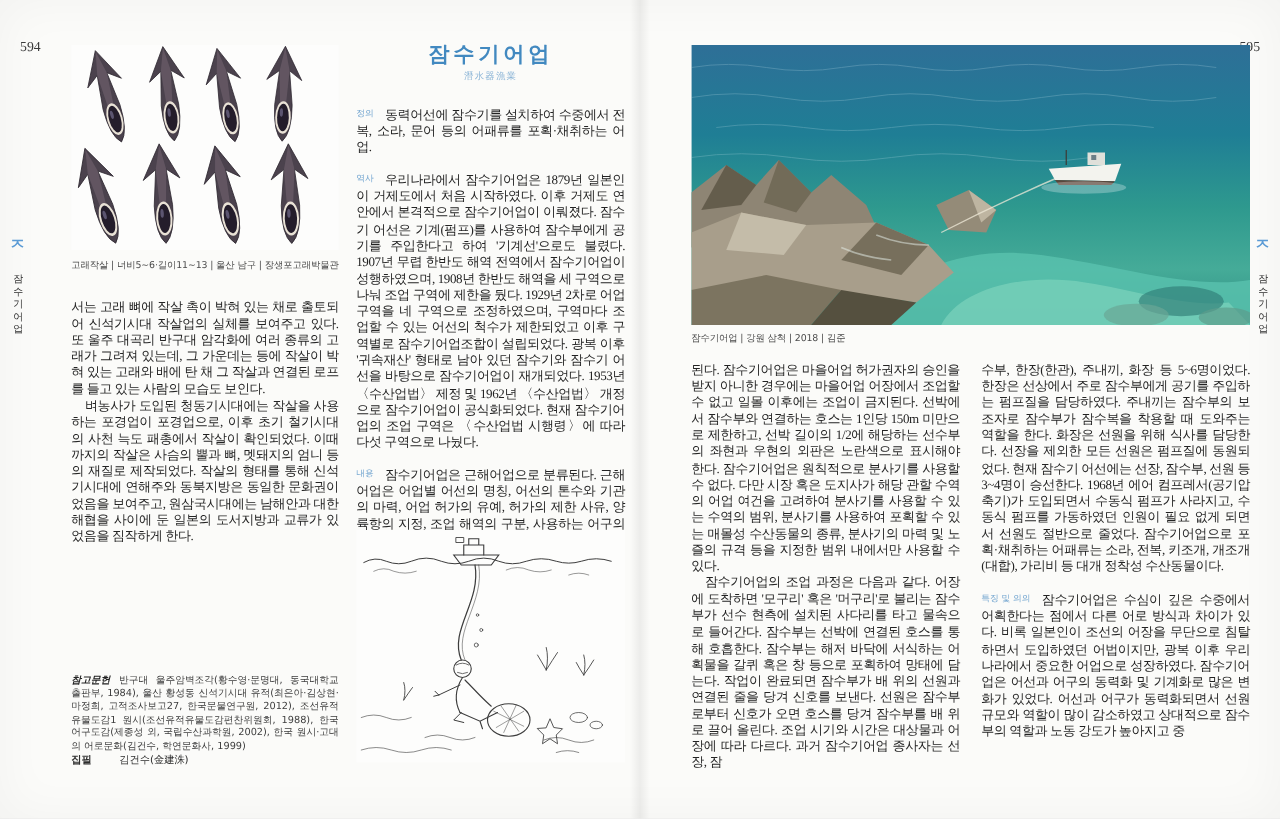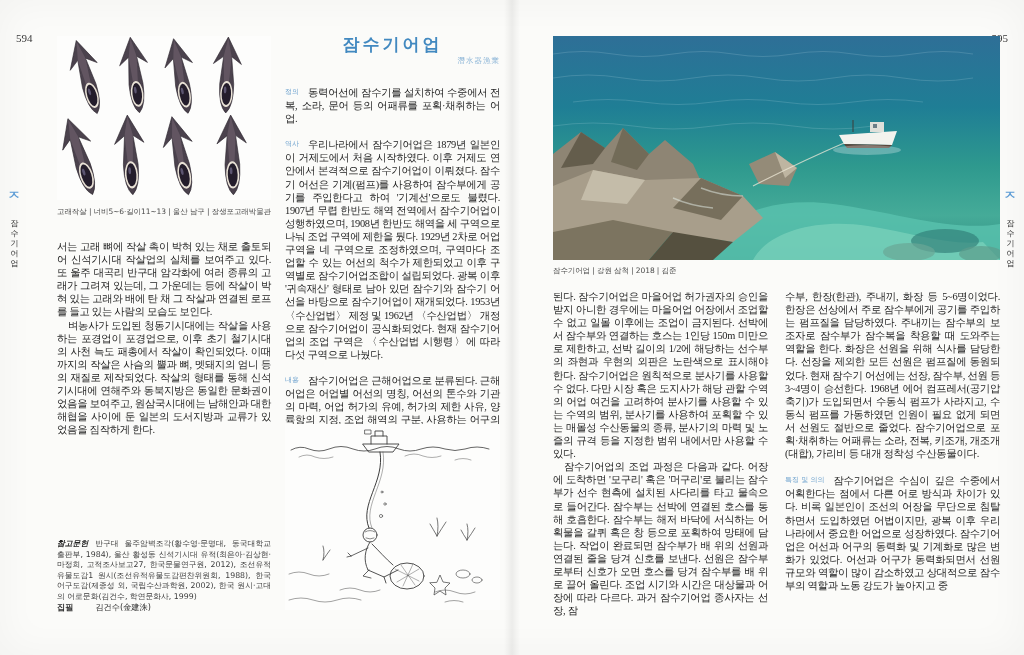--- a/index.html
+++ b/index.html
@@ -30,21 +30,21 @@
   .body p.ind{text-indent:11px;}
   .left-body{left:57px;top:240px;width:214px;}
   .refs{left:57px;top:539px;width:214px;font:7.8px/10.6px "DejaVu Sans",sans-serif;color:#3c3c3c;text-align:justify;}
   .refs .lbl{font-weight:bold;margin-right:7px;color:#222;font-style:italic;}
   .author-row{left:57px;top:602px;width:214px;font:8.2px/11px "DejaVu Sans",sans-serif;color:#2e2e2e;}
   .author-row .lbl{font-weight:bold;margin-right:22px;}
   
   .article{left:285px;top:34px;width:215px;}
   .art-title{font:bold 17px/20px "DejaVu Sans","Liberation Sans",sans-serif;color:#4289c0;
              text-align:center;letter-spacing:3px;margin:0;}
-  .art-hanja{font:7.5px/10px "DejaVu Sans",sans-serif;color:#8cb5d7;text-align:right;margin-top:2px;letter-spacing:1px;}
+  .art-hanja{font:7.5px/10px "DejaVu Sans",sans-serif;color:#8cb5d7;text-align:center;margin-top:2px;letter-spacing:1px;}
   .sec{margin-top:13px;}
   .sec-label{font:7px/9px "DejaVu Sans",sans-serif;color:#6fa3cf;margin-right:9px;
              display:inline-block;vertical-align:2px;letter-spacing:0;}
   .illus{left:285px;top:424px;width:215px;height:186px;background:#fdfdfc;}
   .cap-illus{left:285px;top:652px;width:214px;margin-top:24px;}
   
   .sea-photo{left:553px;top:36px;width:447px;height:224px;overflow:hidden;}
   .cap-sea{left:553px;top:266px;width:440px;}
   .rcol1{left:553px;top:290px;width:215px;}
   .rcol2{left:785px;top:290px;width:215px;}

